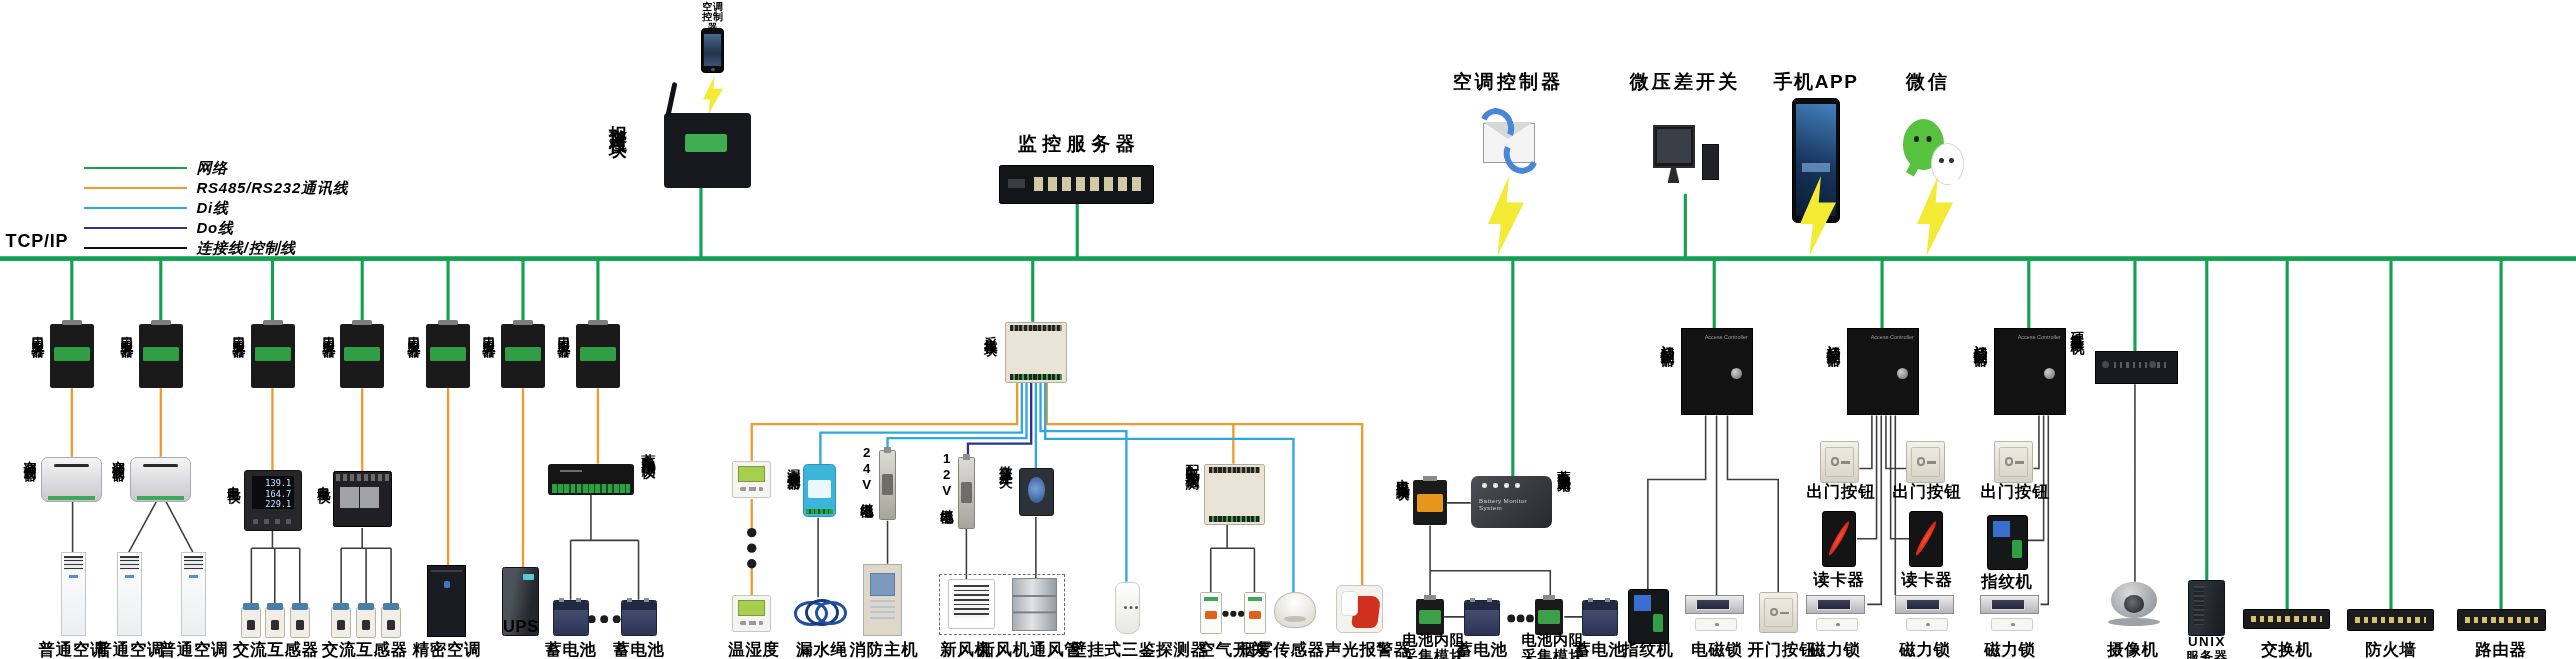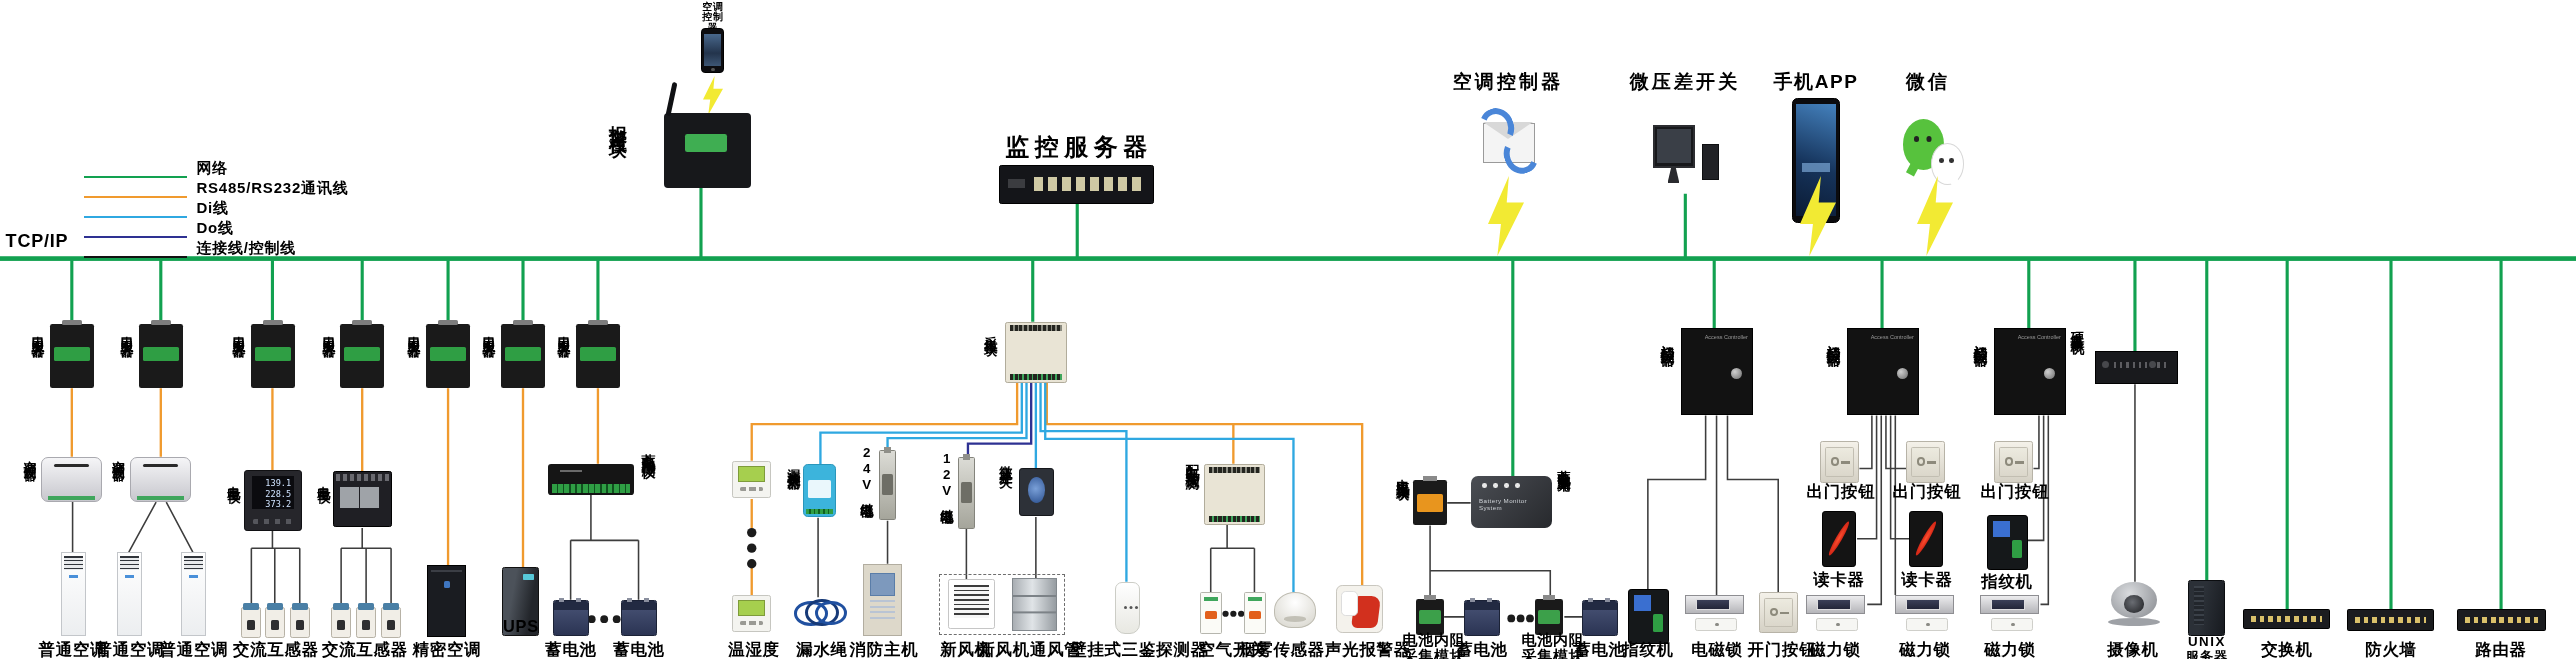--- a/index.html
+++ b/index.html
@@ -6,21 +6,21 @@
   body{font-family:"Liberation Sans","DejaVu Sans",sans-serif;color:#000;}
   #stage{position:relative;width:2576px;height:660px;background:#fff;overflow:hidden;}
   #wires{position:absolute;left:0;top:0;width:2576px;height:660px;}
   .dev{position:absolute;box-sizing:border-box;}
   .dev i{position:absolute;display:block;box-sizing:border-box;}
   .lbl{position:absolute;transform:translateX(-50%);white-space:nowrap;font-weight:700;font-size:16.4px;letter-spacing:0.8px;}
   .lbl2{white-space:normal;text-align:center;line-height:1.08;font-size:15px;}
   .vlbl{position:absolute;writing-mode:vertical-rl;text-orientation:upright;font-weight:700;font-size:15px;letter-spacing:2.3px;line-height:1;}
   
   #legend{position:absolute;left:84px;top:158px;}
-  .legrow{display:flex;align-items:flex-end;height:20px;}
+  .legrow{display:flex;align-items:center;height:20px;font-style:italic;}
   .legline{width:103px;height:2.3px;margin-right:9.4px;}
   .legtext{font-weight:700;font-size:15px;letter-spacing:0.8px;}
   .ln-net{background:#12a150;}.ln-485{background:#f09a2e;}.ln-di{background:#2fa8e1;}.ln-do{background:#2e3192;}.ln-ctl{background:#111;}
   
   .srv{background:#1a1a1a;border-radius:2.3px;}
   .srv::before{content:"";position:absolute;left:9%;right:9%;top:36%;height:22%;background:#2f9e44;border-radius:1.6px;}
   .srv::after{content:"";position:absolute;left:28%;width:44%;top:-3.9px;height:4.7px;background:#7d7d7d;border-radius:1.6px;}
   .acctrl{background:linear-gradient(#f5f5f7,#c7c7cd);border:0.8px solid #a9a9af;border-radius:7px;}
   .acctrl::before{content:"";position:absolute;left:20%;right:20%;top:13%;height:9%;background:#2a2a2a;border-radius:2.3px;}
   .acctrl::after{content:"";position:absolute;left:11%;right:11%;bottom:3%;height:9%;background:#3fa65c;}
@@ -196,21 +196,21 @@
       </div>
   </div>
   <div class="lbl" style="left:37px;top:231px;font-size:18px;">TCP/IP</div>
 
   <div class="lbl lbl2" style="left:713px;top:1.6px;width:26.5px;font-size:10px;">空调控制器</div>
   <div class="dev phone" style="left:701px;top:28px;width:23.4px;height:45px;"></div>
   <div class="dev bolt" style="left:703px;top:76px;width:20px;height:39px;"></div>
   <div class="vlbl" style="left:609px;top:111px;font-size:18px;letter-spacing:4.7px;">报警模块</div>
   <div class="dev alarmmod" style="left:664px;top:113px;width:87px;height:75px;"></div>
 
-  <div class="lbl" style="left:1079px;top:131px;font-size:24px;letter-spacing:5.5px;">监控服务器</div>
+  <div class="lbl" style="left:1079px;top:131px;font-size:19px;letter-spacing:5.5px;">监控服务器</div>
   <div class="dev monitorsrv" style="left:999px;top:165px;width:155px;height:39px;"></div>
 
   <div class="lbl" style="left:1508px;top:69px;font-size:19px;letter-spacing:3.1px;">空调控制器</div>
   <div class="dev email" style="left:1480px;top:108px;width:58px;height:66px;">
       <i class="env2"></i>
       <i class="arrA"></i>
       <i class="arrB"></i>
     </div>
   <div class="dev bolt" style="left:1488px;top:176px;width:36px;height:80px;"></div>
 
@@ -255,22 +255,22 @@
   <div class="dev floorac" style="left:117px;top:552px;width:25px;height:84px;"></div>
   <div class="dev floorac" style="left:181px;top:552px;width:25px;height:84px;"></div>
   <div class="lbl" style="left:73px;top:639px;">普通空调</div>
   <div class="lbl" style="left:130px;top:639px;">普通空调</div>
   <div class="lbl" style="left:194px;top:639px;">普通空调</div>
 
   <div class="vlbl" style="left:227px;top:475px;font-size:13.3px;">电量仪</div>
   <div class="dev meterpanel" style="left:244px;top:470px;width:58px;height:61px;">
     <div class="mscreen">
         <span>139.1</span>
-        <span>228.5</span>
-        <span>373.2</span>
+        <span>164.7</span>
+        <span>229.1</span>
       </div>
   </div>
   <div class="vlbl" style="left:317px;top:475px;font-size:13.3px;">电量仪</div>
   <div class="dev meterdin" style="left:333px;top:471px;width:59px;height:56px;"></div>
   <div class="dev ct" style="left:241px;top:607px;width:20px;height:31px;"></div>
   <div class="dev ct" style="left:265px;top:607px;width:20px;height:31px;"></div>
   <div class="dev ct" style="left:290px;top:607px;width:20px;height:31px;"></div>
   <div class="dev ct" style="left:331px;top:607px;width:20px;height:31px;"></div>
   <div class="dev ct" style="left:356px;top:607px;width:20px;height:31px;"></div>
   <div class="dev ct" style="left:381px;top:607px;width:20px;height:31px;"></div>

